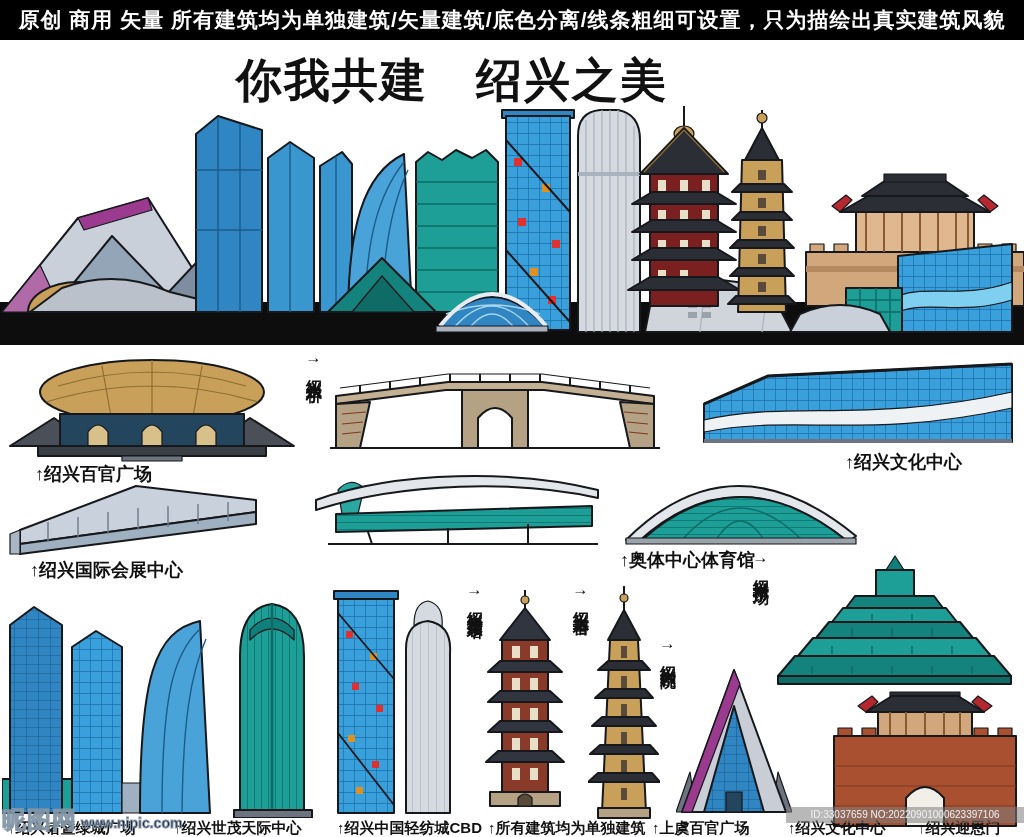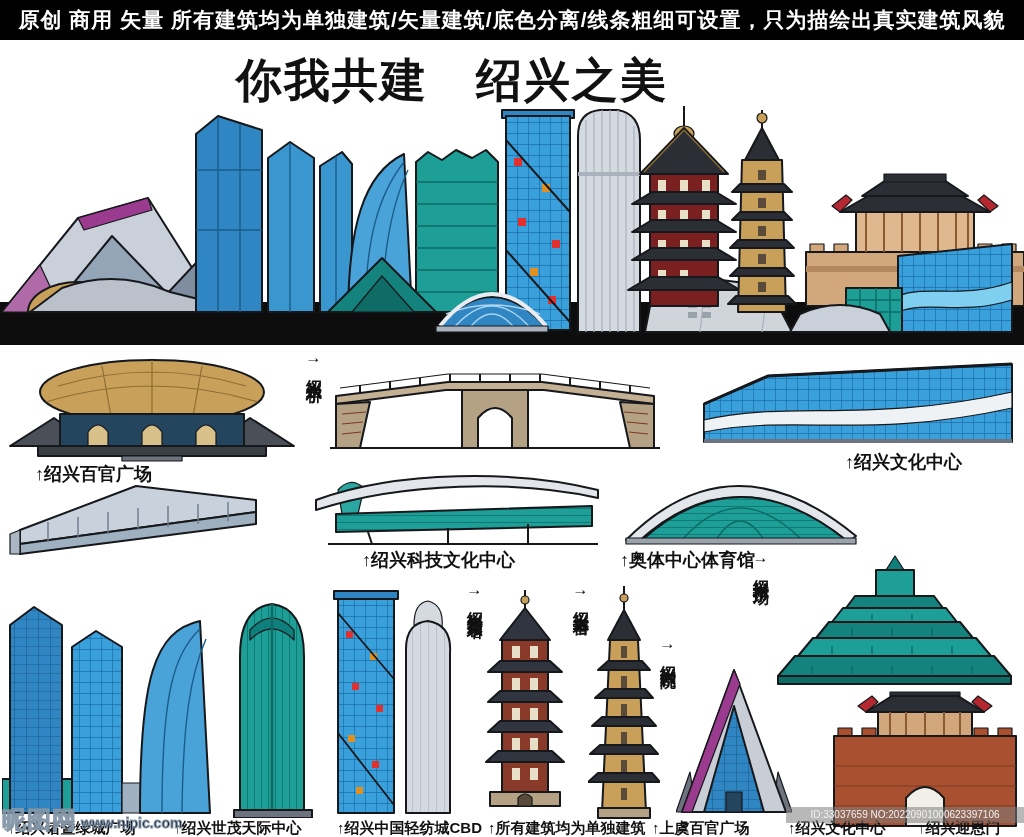--- a/index.html
+++ b/index.html
@@ -236,31 +236,31 @@
   <div class="lbl" style="left:845px;top:450px">↑绍兴文化中心</div>
 
   <div class="bld" style="left:8px;top:472px;width:255px;height:85px">
   <svg width="255" height="85" viewBox="0 0 255 85">
     <polygon class="o" points="12,58 128,14 248,28 248,40 12,72" fill="#c9d2dc"></polygon>
     <polygon class="o" points="12,72 248,40 248,52 12,82" fill="#9fb0c0"></polygon>
     <path d="M40,50 V70 M70,45 V66 M100,40 V62 M130,36 V58 M160,34 V55 M190,32 V52 M220,30 V49" stroke="#6b7a8a" stroke-width="1.4"></path>
     <polygon class="o1" points="12,58 12,82 2,82 2,62" fill="#aab6c2"></polygon>
   </svg>
   </div>
+  <div class="lbl" style="left:30px;top:558px">↑绍兴国际会展中心</div>
 
   <div class="bld" style="left:308px;top:466px;width:298px;height:82px">
   <svg width="298" height="82" viewBox="0 0 298 82">
     <path class="o1" d="M30,24 Q42,10 56,22 L50,48 H34 Z" fill="#2aa7a0"></path>
     <path class="o" d="M8,34 C90,4 210,4 290,24 L290,32 C210,14 95,16 8,44 Z" fill="#e3e6ea"></path>
     <polygon class="o" points="28,48 284,40 284,60 28,66" fill="url(#pTealH)"></polygon>
     <path d="M60,66 L64,78 M140,62 V78 M220,58 V78" stroke="#16181c" stroke-width="2"></path>
     <line x1="20" y1="78" x2="290" y2="78" stroke="#16181c" stroke-width="2"></line>
   </svg>
   </div>
-  <div class="lbl" style="left:362px;top:548px">↑绍兴科技文化中心</div>
 
   <div class="bld" style="left:612px;top:450px;width:252px;height:96px">
   <svg width="252" height="96" viewBox="0 0 252 96">
     <path class="o" d="M14,90 Q120,-16 244,86 L236,92 Q124,2 26,92 Z" fill="#e3e6ea"></path>
     <path class="o" d="M30,90 Q126,4 234,90 Z" fill="url(#pTealH)"></path>
     <path class="dT" d="M70,90 Q126,26 190,90 M104,90 Q128,52 152,90"></path>
     <rect class="o1" x="14" y="88" width="230" height="6" fill="#9aa2ac"></rect>
   </svg>
   </div>
   <div class="lbl" style="left:620px;top:548px">↑奥体中心体育馆</div>

